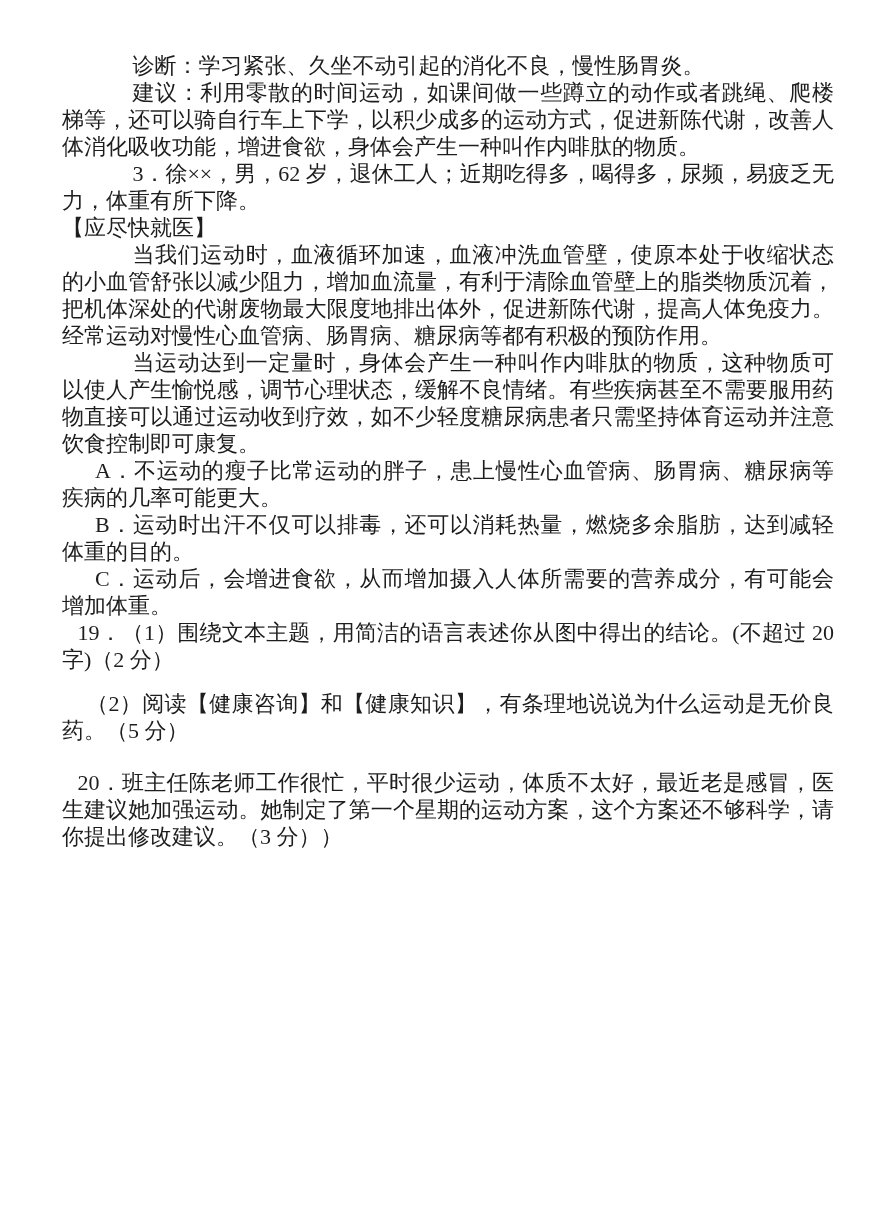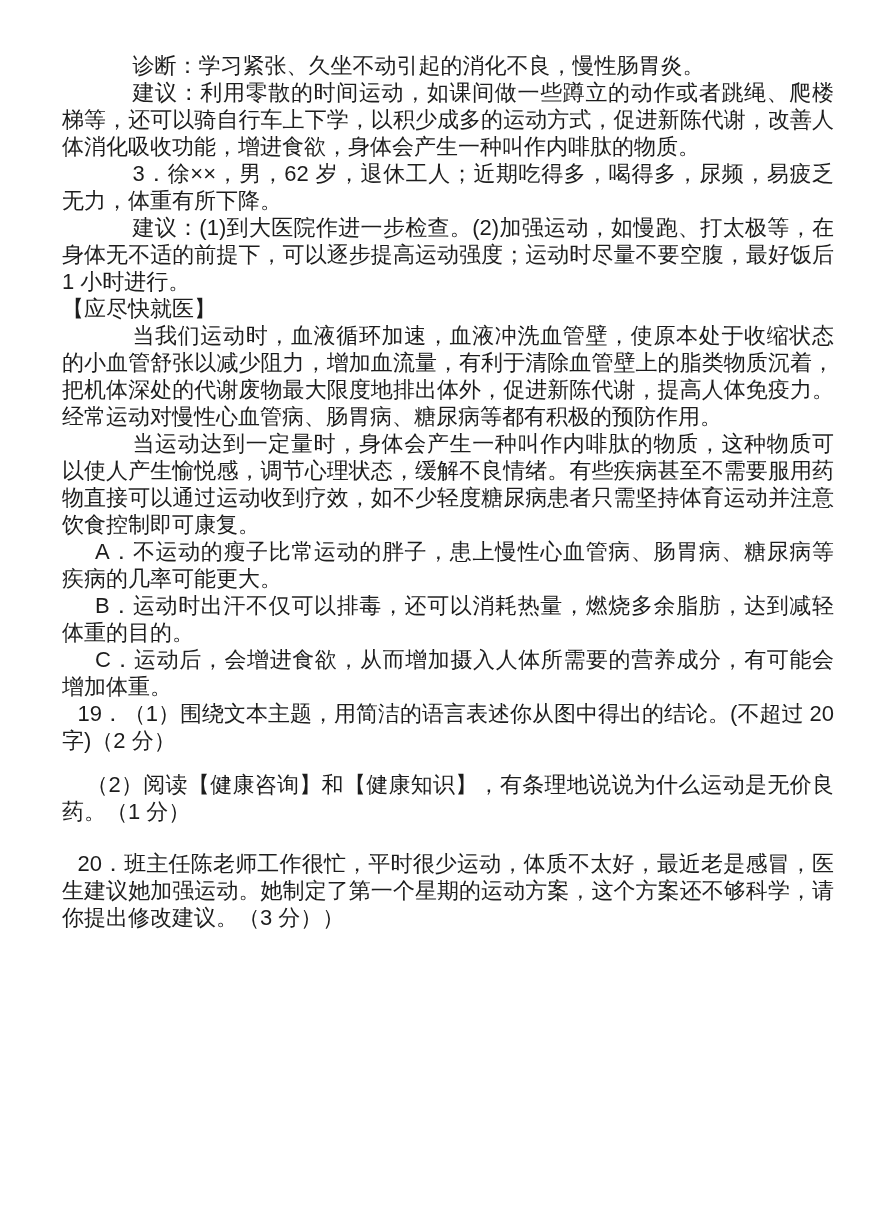--- a/index.html
+++ b/index.html
@@ -6,21 +6,21 @@
     margin: 0;
     padding: 0;
     background: #ffffff;
   }
   .page {
     position: relative;
     width: 869px;
     height: 1228px;
     background: #ffffff;
     overflow: hidden;
-    font-family: Liberation Sans, sans-serif;
+    font-family: Liberation Serif, serif;
     color: #1d1d1d;
     border-radius: 8px;
   }
   .content {
     position: absolute;
     left: 62px;
     top: 52px;
     width: 772px;
     font-size: 22px;
     line-height: 27px;
@@ -45,29 +45,28 @@
 </style>
 </head>
 <body>
 
 <div class="page">
   <div class="content">
 
     <p class="ind">诊断：学习紧张、久坐不动引起的消化不良，慢性肠胃炎。</p>
     <p class="ind">建议：利用零散的时间运动，如课间做一些蹲立的动作或者跳绳、爬楼梯等，还可以骑自行车上下学，以积少成多的运动方式，促进新陈代谢，改善人体消化吸收功能，增进食欲，身体会产生一种叫作内啡肽的物质。</p>
     <p class="ind">3．徐××，男，62 岁，退休工人；近期吃得多，喝得多，尿频，易疲乏无力，体重有所下降。</p>
-    <p class="ind">建议：(1)到大医院作进一步检查。(2)加强运动，如慢跑、打太极等，在身体无不适的前提下，可以逐步提高运动强度；运动时尽量不要空腹，最好饭后 1 小时进行。</p>
 
     <p class="flush">【应尽快就医】</p>
     <p class="ind">当我们运动时，血液循环加速，血液冲洗血管壁，使原本处于收缩状态的小血管舒张以减少阻力，增加血流量，有利于清除血管壁上的脂类物质沉着，把机体深处的代谢废物最大限度地排出体外，促进新陈代谢，提高人体免疫力。经常运动对慢性心血管病、肠胃病、糖尿病等都有积极的预防作用。</p>
     <p class="ind">当运动达到一定量时，身体会产生一种叫作内啡肽的物质，这种物质可以使人产生愉悦感，调节心理状态，缓解不良情绪。有些疾病甚至不需要服用药物直接可以通过运动收到疗效，如不少轻度糖尿病患者只需坚持体育运动并注意饮食控制即可康复。</p>
 
     <p class="opt">A．不运动的瘦子比常运动的胖子，患上慢性心血管病、肠胃病、糖尿病等疾病的几率可能更大。</p>
     <p class="opt">B．运动时出汗不仅可以排毒，还可以消耗热量，燃烧多余脂肪，达到减轻体重的目的。</p>
     <p class="opt">C．运动后，会增进食欲，从而增加摄入人体所需要的营养成分，有可能会增加体重。</p>
 
     <p class="q">19．（1）围绕文本主题，用简洁的语言表述你从图中得出的结论。(不超过 20 字)（2 分）</p>
-    <p class="sub">（2）阅读【健康咨询】和【健康知识】，有条理地说说为什么运动是无价良药。（1 分）</p>
+    <p class="sub">（2）阅读【健康咨询】和【健康知识】，有条理地说说为什么运动是无价良药。（5 分）</p>
 
     <p class="q q20">20．班主任陈老师工作很忙，平时很少运动，体质不太好，最近老是感冒，医生建议她加强运动。她制定了第一个星期的运动方案，这个方案还不够科学，请你提出修改建议。（3 分））</p>
 
   </div>
 </div>
 
 </body></html>

